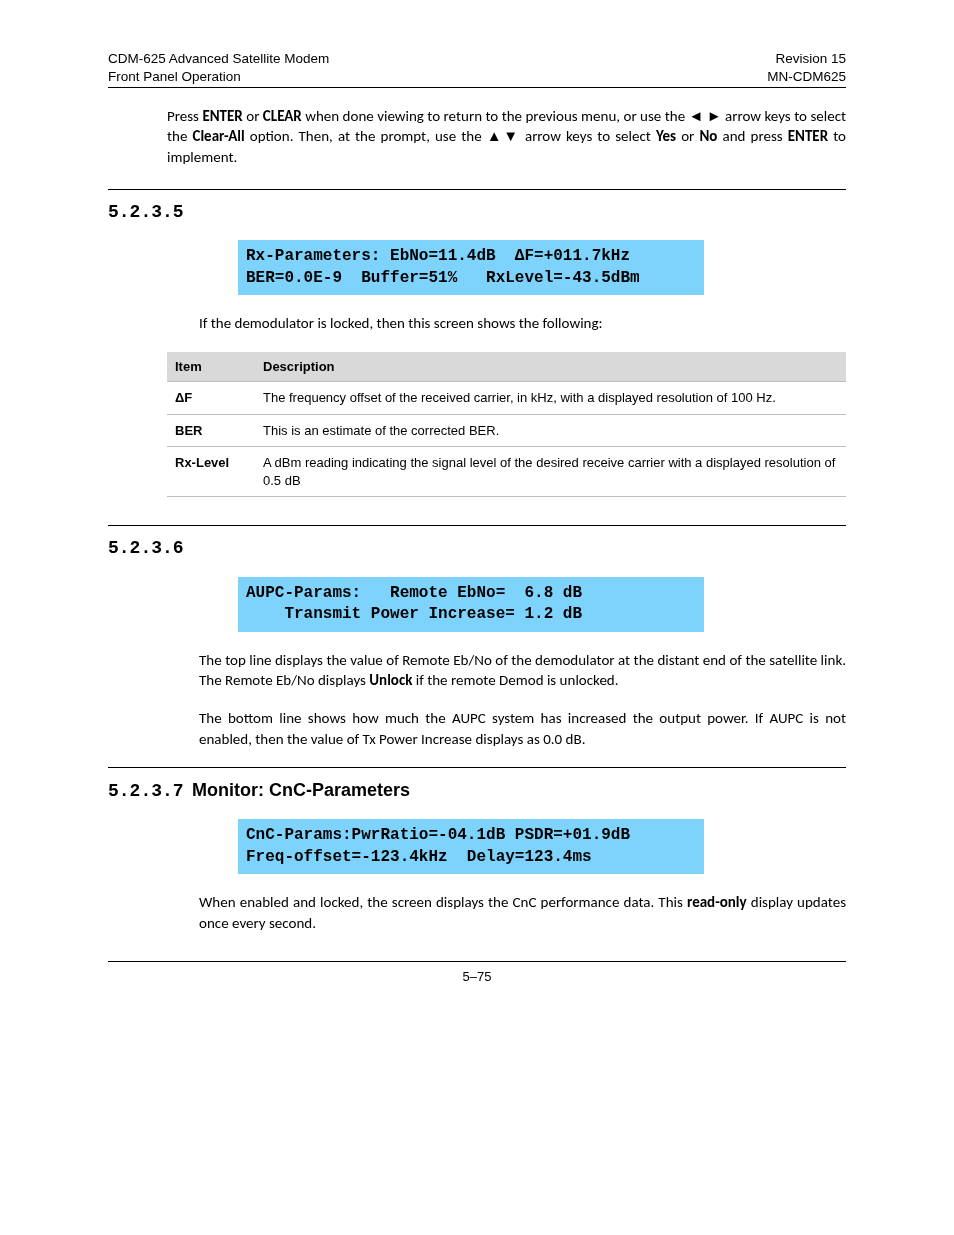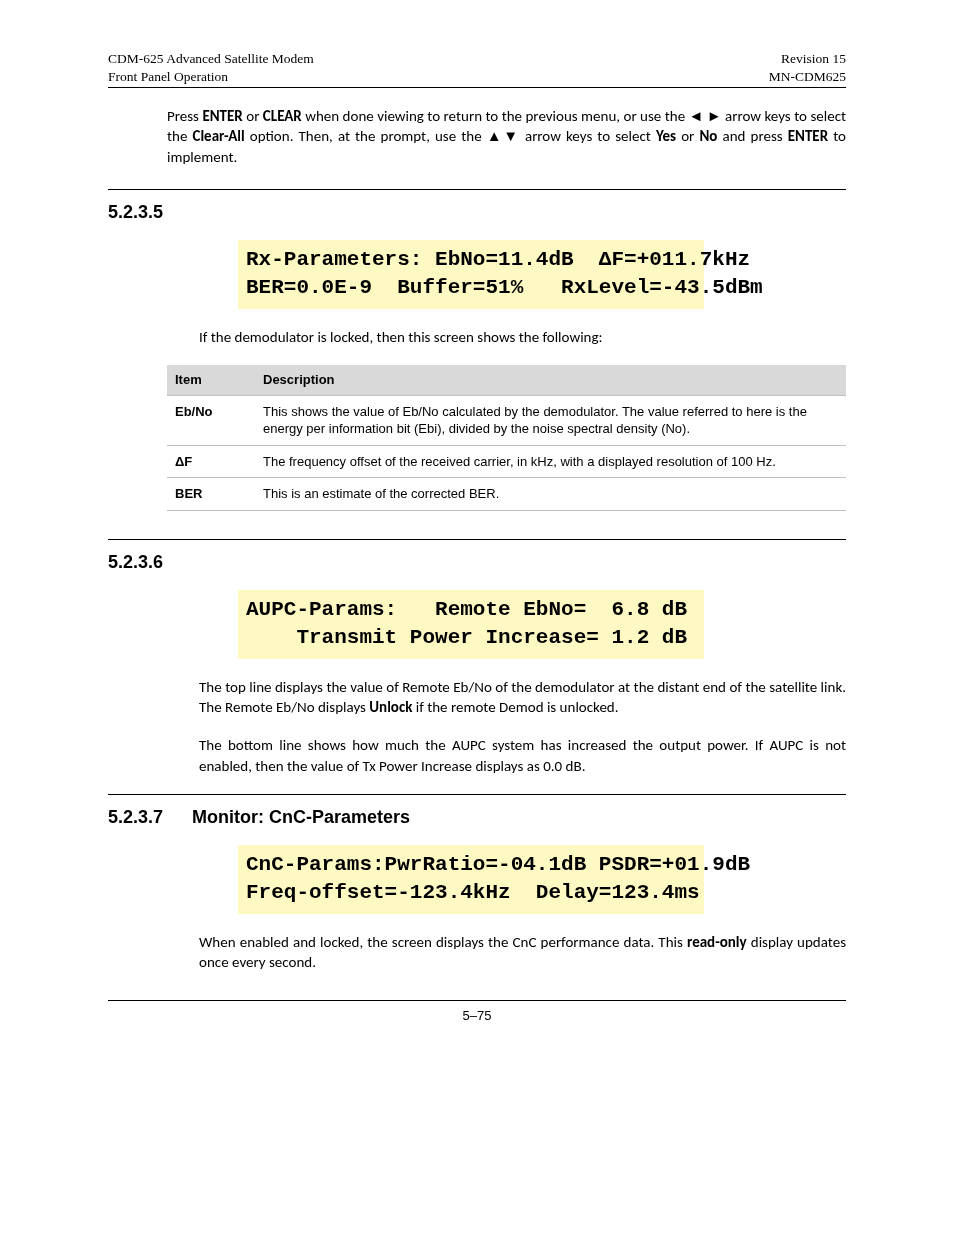--- a/index.html
+++ b/index.html
@@ -10,21 +10,21 @@
     margin: 0;
     padding: 50px 108px 40px 108px;
     width: 954px;
     box-sizing: border-box;
     line-height: 1.35;
   }
   .header-row {
     display: flex;
     justify-content: space-between;
     font-size: 13.5px;
-    font-family: Liberation Serif, serif;
+    font-family: Liberation Sans, sans-serif;
     line-height: 1.3;
   }
   .header-row .left { text-align: left; }
   .header-row .right { text-align: right; }
   .header-rule {
     border: none;
     border-top: 1px solid #000;
     margin: 2px 0 18px 0;
   }
   .intro {
@@ -34,26 +34,26 @@
   .section-row {
     display: flex;
     align-items: baseline;
     font-family: Arial, sans-serif;
     font-weight: bold;
     font-size: 18px;
     border-top: 1px solid #000;
     padding-top: 10px;
     margin-bottom: 16px;
   }
-  .section-row .num { width: 84px; }
+  .section-row .num { width: 84px; font-family: Liberation Mono, monospace; }
   .lcd {
-    background: #fef9c3;
+    background: #7dd3fc;
     font-family: "Courier New", monospace;
     font-weight: bold;
-    font-size: 21px;
+    font-size: 16px;
     white-space: pre;
     padding: 6px 8px;
     margin: 0 0 18px 130px;
     width: 450px;
     line-height: 1.35;
   }
   .para {
     margin: 0 0 18px 91px;
     text-align: justify;
   }
@@ -120,30 +120,30 @@
 
 <table class="param">
   <thead>
     <tr>
       <th>Item</th>
       <th>Description</th>
     </tr>
   </thead>
   <tbody>
     <tr>
-      <td class="item">Eb/No</td>
-      <td>This shows the value of Eb/No calculated by the demodulator. The value referred to here is the energy per information bit (Ebi), divided by the noise spectral density (No).</td>
-    </tr>
-    <tr>
       <td class="item">ΔF</td>
       <td>The frequency offset of the received carrier, in kHz, with a displayed resolution of 100 Hz.</td>
     </tr>
     <tr>
       <td class="item">BER</td>
       <td>This is an estimate of the corrected BER.</td>
+    </tr>
+    <tr>
+      <td class="item">Rx-Level</td>
+      <td>A dBm reading indicating the signal level of the desired receive carrier with a displayed resolution of 0.5 dB</td>
     </tr>
   </tbody>
 </table>
 
 <div class="section-row">
   <span class="num">5.2.3.6</span>
 </div>
 <div class="lcd">AUPC-Params:   Remote EbNo=  6.8 dB
     Transmit Power Increase= 1.2 dB</div>
 <p class="para">

